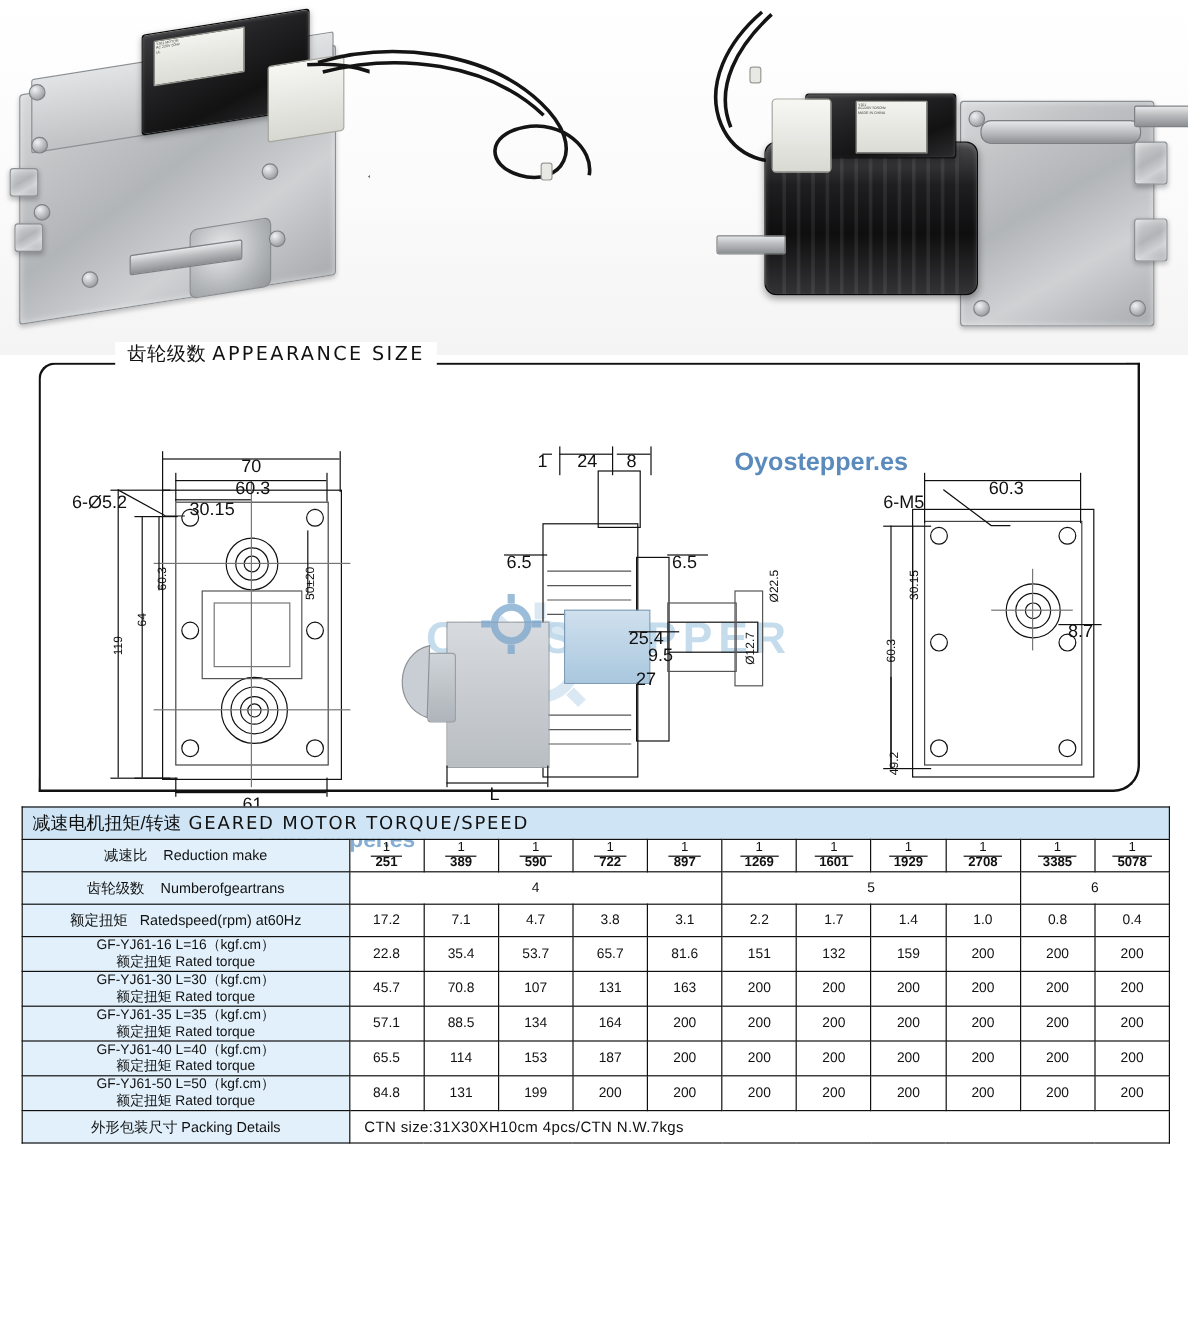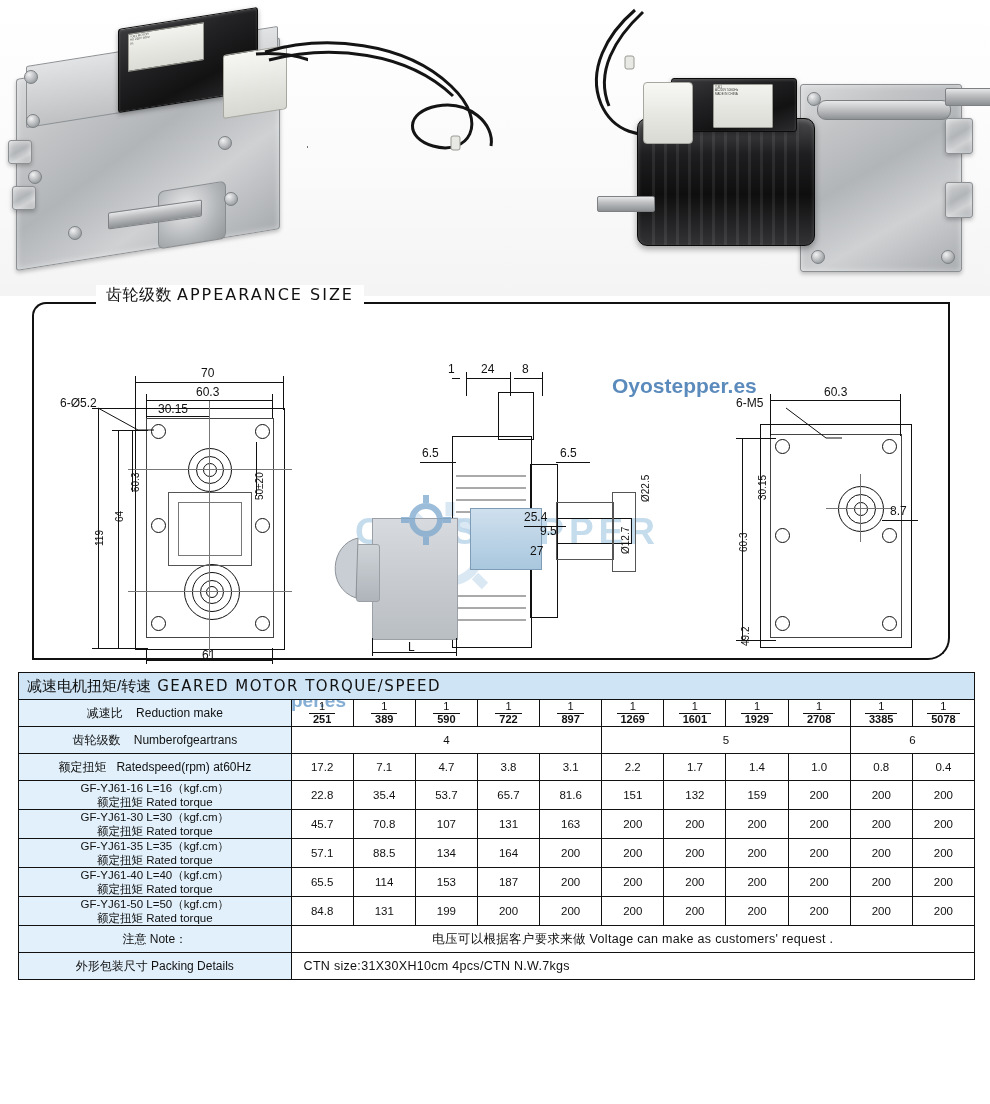--- a/index.html
+++ b/index.html
@@ -81,21 +81,21 @@
     font-size:16px;letter-spacing:.5px;white-space:nowrap;}
   .sec-title .en{font-family:"DejaVu Sans", sans-serif;letter-spacing:2px;}
 
   .wm{position:absolute;color:#8fb6d9;opacity:.75;font-weight:bold;pointer-events:none;}
   #wm-1{left:612px;top:78px;font-size:21px;color:#4a7fb5;opacity:.9;}
   #wm-2{left:215px;top:398px;font-size:19px;color:#6fa0cd;opacity:.85;}
   #wm-3{left:355px;top:215px;font-size:37px;letter-spacing:5px;color:#bcd6ea;opacity:.85;}
 
   .vline{position:absolute;background:#111;width:1px;}
   .hline{position:absolute;background:#111;height:1px;}
-  .dim{position:absolute;font-size:12px;font-family:"Liberation Sans",sans-serif;color:#111;}
+  .dim{position:absolute;font-size:15px;font-family:"Liberation Sans",sans-serif;color:#111;margin-top:14px;}
   .dimv{position:absolute;font-size:10px;color:#111;transform:rotate(-90deg);transform-origin:left top;white-space:nowrap;}
   .rect-o{position:absolute;border:1px solid #111;}
   .circ{position:absolute;border:1px solid #111;border-radius:50%;}
 
   
   .tablewrap{position:absolute;left:18px;top:672px;width:957px;}
   .tt-head{
     height:26px;background:#cfe4f4;border:1px solid #111;border-bottom:none;
     display:flex;align-items:center;padding-left:8px;font-size:15px;white-space:nowrap;
   }
@@ -525,24 +525,20 @@
           <td>200</td>
           <td>200</td>
           <td>200</td>
           <td>200</td>
           <td>200</td>
           <td>200</td>
           <td>200</td>
           <td>200</td>
         </tr>
 
-        <tr>
-          <td class="rowlab">注意 Note：</td>
-          <td colspan="11" class="note-r">电压可以根据客户要求来做  Voltage can make as customers' request .</td>
-        </tr>
 
         <tr>
           <td class="rowlab">
             <span>外形包装尺寸</span>
             <span>Packing Details</span>
           </td>
           <td colspan="11" class="note-r left">CTN size:31X30XH10cm      4pcs/CTN    N.W.7kgs</td>
         </tr>
       </tbody>
     </table>

